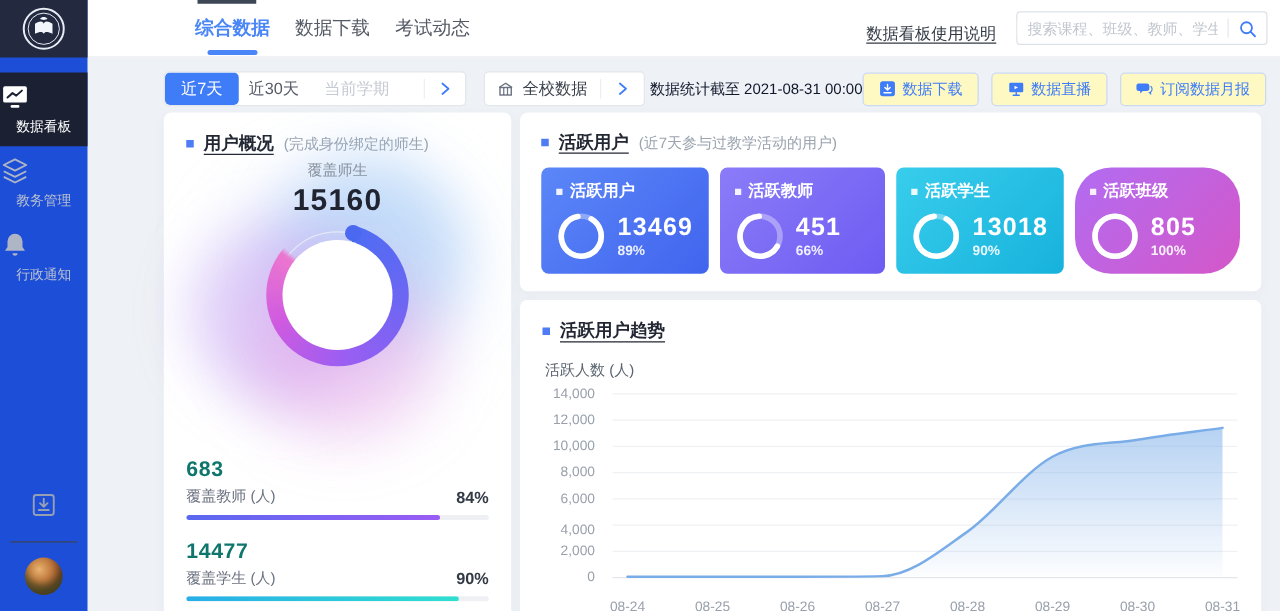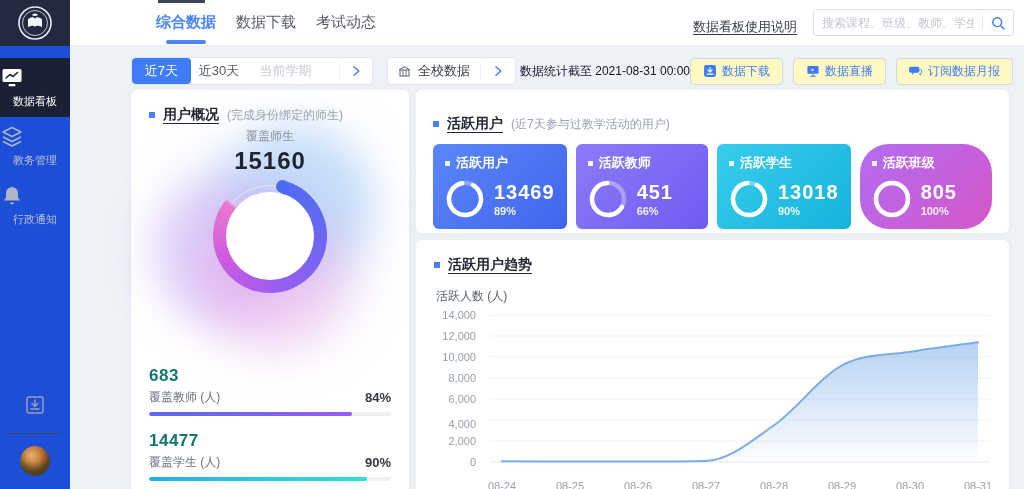--- a/index.html
+++ b/index.html
@@ -88,21 +88,21 @@
   .stats { margin-top:14px; }
   .stat { margin-bottom:15px; }
   .stat-value { font-size:17px; font-weight:800; color:#0f766e; letter-spacing:.5px; }
   .stat-row { display:flex; align-items:center; margin-top:3px; }
   .stat-label { font-size:12px; color:#6b7280; }
   .stat-pct { margin-left:auto; font-size:13px; font-weight:bold; color:#333a45; }
   .stat-bar { margin-top:6px; height:4px; border-radius:2px; background:#eef0f4; overflow:hidden; }
   .stat-fill { height:100%; border-radius:2px; }
 
   
-  .active-card { left:416px; top:90px; width:593px; height:143px; padding:25px 17px; }
+  .active-card { left:416px; top:90px; width:593px; height:143px; padding:15px 17px; }
   .mini-row { display:flex; gap:9px; margin-top:11px; }
   .mini { flex:1; height:85px; border-radius:6px; padding:10px 12px; color:#fff; position:relative; }
   .mini-title { display:flex; align-items:center; font-size:13px; font-weight:bold; }
   .mini-bullet { width:5px; height:5px; background:rgba(255,255,255,.9); margin-right:6px; }
   .mini-body { display:flex; align-items:center; margin-top:7px; gap:9px; }
   .mini-ring { width:40px; height:40px; }
   .mini-nums { line-height:1.1; }
   .mini-value { font-size:20px; font-weight:800; letter-spacing:1px; }
   .mini-pct { font-size:11px; font-weight:bold; opacity:.9; margin-top:2px; }
 

